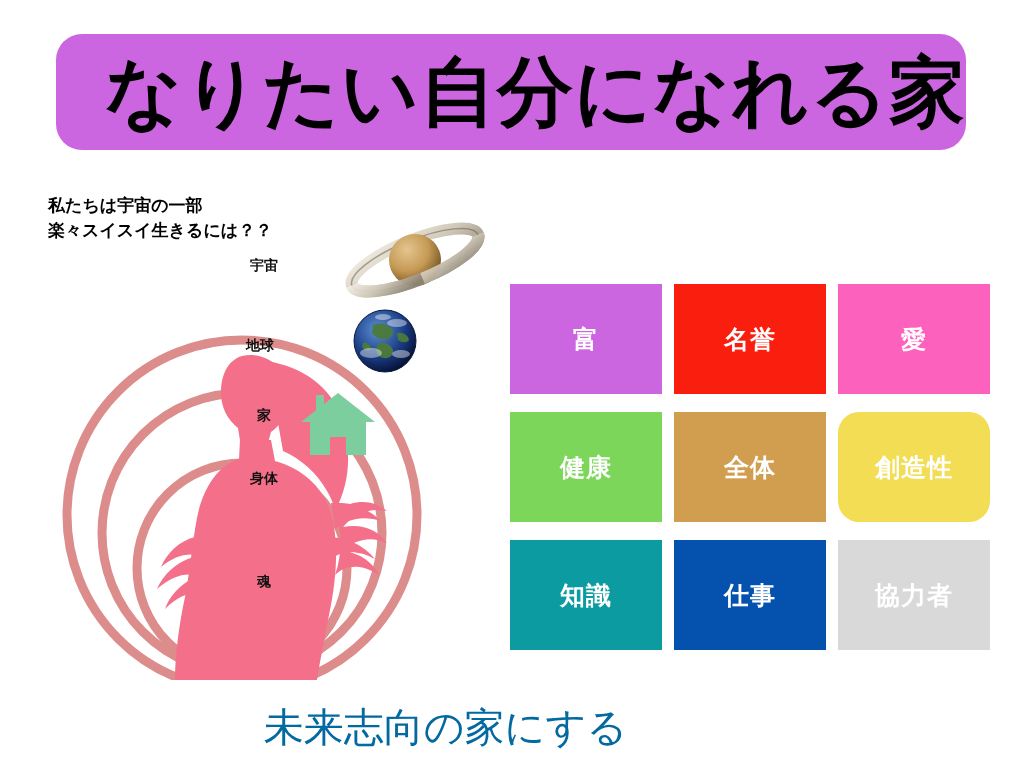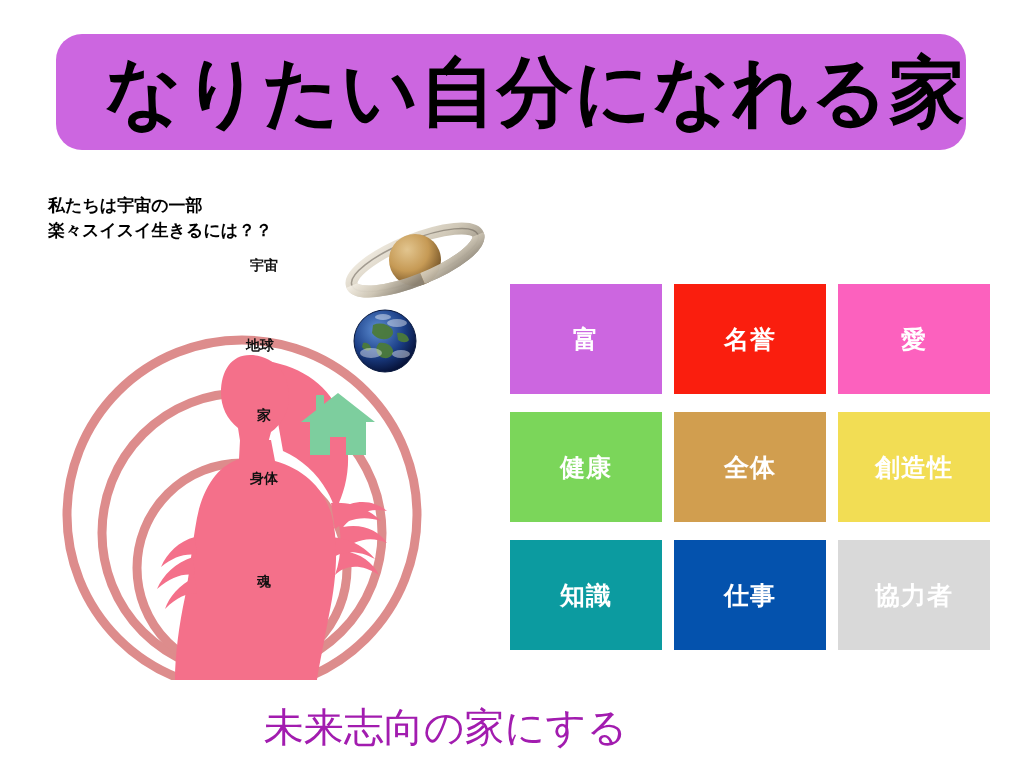--- a/index.html
+++ b/index.html
@@ -129,21 +129,21 @@
 
   
   #bottom-caption {
     position: absolute;
     left: 0;
     top: 700px;
     width: 891px;
     text-align: center;
     font-size: 40px;
     font-weight: 400;
-    color: #a21caf;
+    color: #0369a1;
   }
 </style>
 </head>
 <body style="background: rgb(255, 255, 255);">
 
 <div id="title-banner" style="background: rgb(204, 102, 224);">
   <div id="title-text">なりたい自分になれる家</div>
 </div>
 
 <div id="diagram">
@@ -250,19 +250,19 @@
     </g>
   </svg>
 </div>
 
 <div id="value-grid">
   <div class="value-cell" style="background: rgb(204, 102, 224);">富</div>
   <div class="value-cell" style="background: rgb(250, 30, 14); text-align: right;">名誉</div>
   <div class="value-cell" style="background: rgb(252, 97, 190);">愛</div>
   <div class="value-cell" style="background: rgb(123, 214, 90);">健康</div>
   <div class="value-cell" style="background: rgb(209, 158, 79);">全体</div>
-  <div class="value-cell" style="background: rgb(242, 221, 84);">創造性</div>
+  <div class="value-cell" style="background: rgb(242, 221, 84); border-radius: 21px;">創造性</div>
   <div class="value-cell" style="background: rgb(12, 155, 160);">知識</div>
   <div class="value-cell" style="background: rgb(4, 82, 173);">仕事</div>
   <div class="value-cell" style="background: rgb(217, 217, 217);">協力者</div>
 </div>
 
 <div id="bottom-caption">未来志向の家にする</div>
 
 </body></html>

